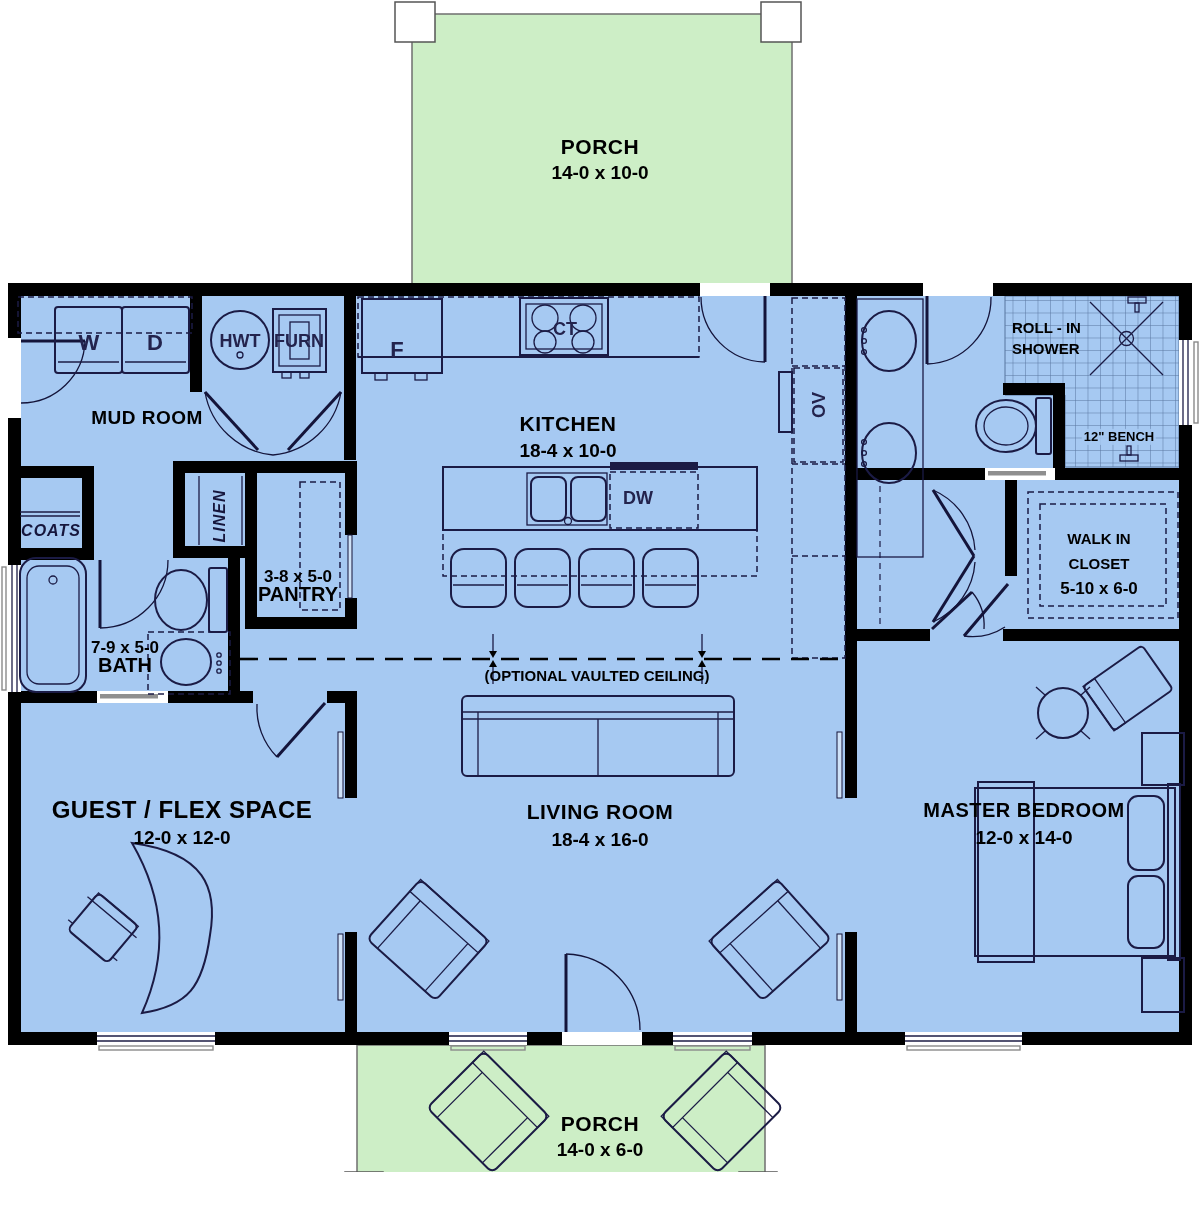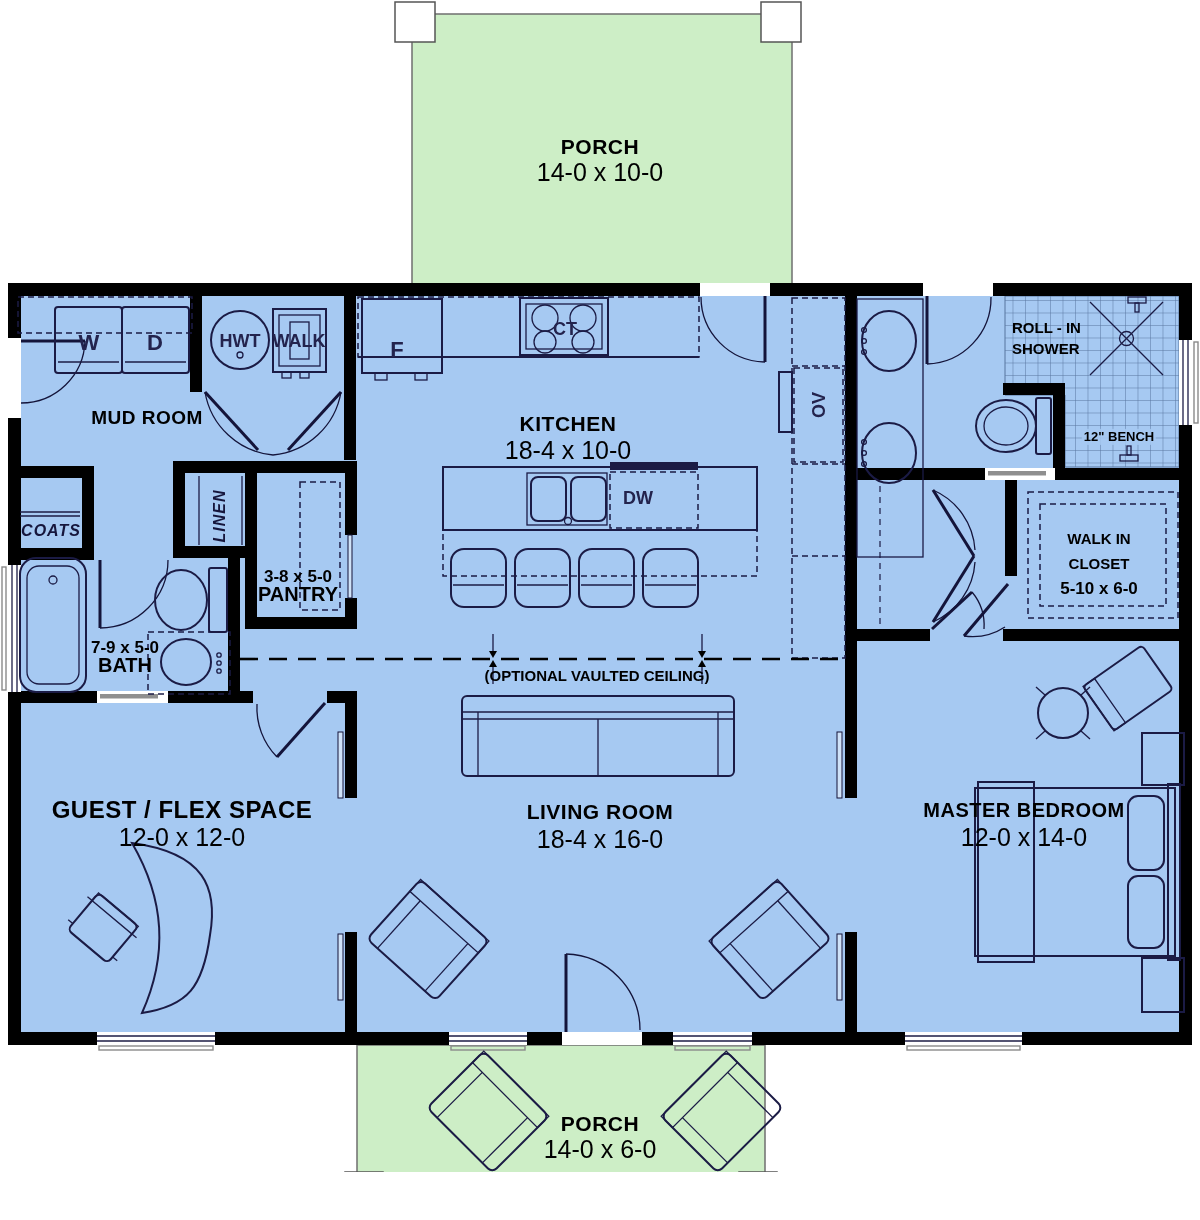--- a/index.html
+++ b/index.html
@@ -2,21 +2,21 @@
 <html style="--floor: #a6c9f2; --porch: #cdeec6; --furn: #1b1b45;"><head>
 <meta charset="utf-8">
 <style>
   html,body{margin:0;padding:0;background:#fff;}
   .plan{position:relative;width:1200px;height:1172px;background:#fff;overflow:hidden;
         font-family:"Liberation Sans", sans-serif;}
   .plan svg{position:absolute;left:0;top:0;}
   .label{position:absolute;transform:translate(-50%,-50%);color:#000;font-weight:bold;
          white-space:nowrap;text-align:center;line-height:1.25;}
   .room-name{font-size:21px;letter-spacing:.5px;}
-  .room-dims{font-size:25px;font-weight:normal;}
+  .room-dims{font-size:19px;font-weight:bold;}
   .small-name{font-size:20px;margin-top:43px;}
   .small-dims{font-size:17px;}
   .appliance{font-size:22px;color:#23234d;}
   .appliance.sm{font-size:18px;}
   .closet-label{font-size:16px;font-style:italic;color:#16163c;letter-spacing:1px;}
   .rot{transform:translate(-50%,-50%) rotate(-90deg);}
   .tile-label{font-size:15px;line-height:1.35;text-align:center;transform:translateY(-50%);}
   .bench-label{font-size:13px;background:rgba(166,201,242,.85);padding:0 2px;}
   .note{font-size:15px;}
   .wic{font-size:15px;line-height:1.4;}
@@ -415,21 +415,21 @@
 
 <div class="label small-name" style="left:298px;top:551px">PANTRY</div>
 <div class="label small-dims" style="left:298px;top:577px">3-8 x 5-0</div>
 
 <div class="label small-name" style="left:125px;top:622px">BATH</div>
 <div class="label small-dims" style="left:125px;top:648px">7-9 x 5-0</div>
 
 <div class="label appliance" style="left:89px;top:343px">W</div>
 <div class="label appliance" style="left:155px;top:343px">D</div>
 <div class="label appliance sm" style="left:240px;top:341px">HWT</div>
-<div class="label appliance sm" style="left:299px;top:341px">WALK</div>
+<div class="label appliance sm" style="left:299px;top:341px">FURN</div>
 <div class="label appliance" style="left:397px;top:350px">F</div>
 <div class="label appliance sm" style="left:565px;top:329px">CT</div>
 <div class="label appliance sm" style="left:638px;top:498px">DW</div>
 <div class="label appliance sm rot" style="left:819px;top:405px">OV</div>
 
 <div class="label tile-label" style="left:1012px;top:328px;transform:translateY(-50%)">ROLL - IN</div>
 <div class="label tile-label" style="left:1012px;top:349px;transform:translateY(-50%)">SHOWER</div>
 <div class="label bench-label" style="left:1119px;top:437px">12" BENCH</div>
 
 <div class="label wic" style="left:1099px;top:538px">WALK IN</div>

